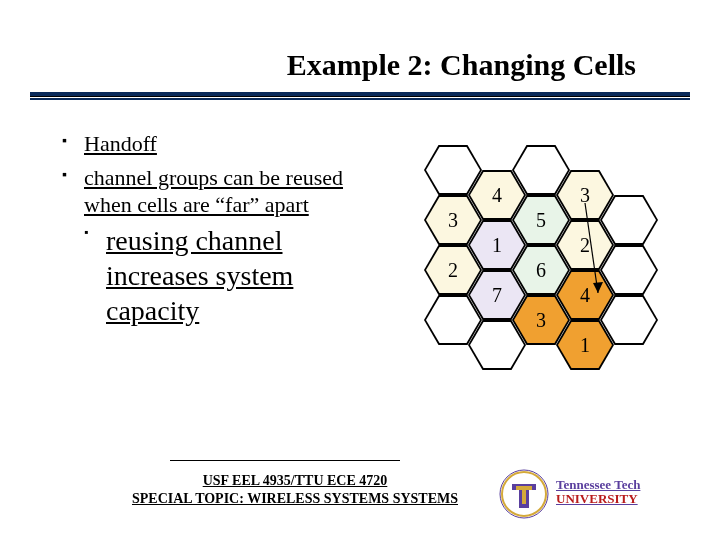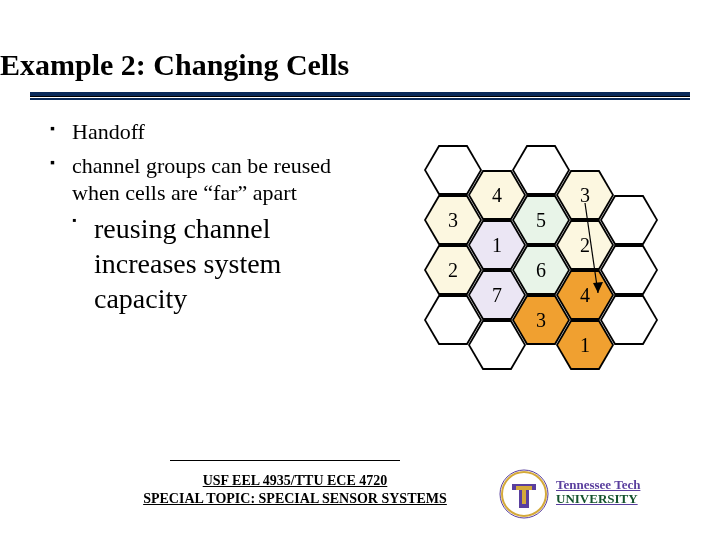--- a/index.html
+++ b/index.html
@@ -15,21 +15,21 @@
   .slide {
     position: relative;
     width: 720px;
     height: 540px;
   }
   .title {
     position: absolute;
     top: 48px;
     left: 0;
     width: 636px;
-    text-align: left;
+    text-align: right;
     font-size: 30px;
     font-weight: bold;
   }
   .title-rule {
     position: absolute;
     top: 92px;
     left: 30px;
     width: 660px;
     height: 8px;
     background: linear-gradient(to bottom, #0a2a5a 0%, #0a2a5a 55%, #000 55%, #000 62%, #fff 62%, #fff 72%, #0a2a5a 72%, #0a2a5a 100%);
@@ -37,22 +37,23 @@
   .body {
     position: absolute;
     top: 118px;
     left: 50px;
     width: 310px;
     font-size: 22px;
     line-height: 1.25;
   }
   ul.outer {
     list-style: none;
-    margin: 0;
+    margin: 12px;
     padding: 0;
+    text-decoration: underline;
   }
   ul.outer > li {
     position: relative;
     padding-left: 22px;
     margin-bottom: 6px;
   }
   ul.outer > li::before {
     content: "▪";
     position: absolute;
     left: 0;
@@ -153,21 +154,21 @@
     position: absolute;
     left: 556px;
     top: 478px;
     font-size: 13px;
     line-height: 1.1;
     font-family: "Times New Roman", serif;
     color: #5a3f9e;
     font-weight: bold;
     text-decoration: underline;
   }
-  .ttu-text .gold { color: #14532d; }
+  .ttu-text .gold { color: #b91c1c; }
   .usf-logo {
     position: absolute;
     left: 18px;
     top: 465px;
     width: 90px;
     height: 58px;
     font-size: 7px;
     color: #1e6b2e;
     font-family: Arial, sans-serif;
   }
@@ -260,21 +261,21 @@
 
     <svg class="arrow" style="left:0; top:0;" width="320" height="260">
       <line x1="205" y1="58" x2="218" y2="148" stroke="#000" stroke-width="1.2"></line>
       <polygon points="218,148 213,138 223,137" fill="#000"></polygon>
     </svg>
   </div>
 
   <div class="footer-rule"></div>
   <div class="footer-text">
     <span>USF EEL 4935/TTU ECE 4720</span><br>
-    <span>SPECIAL TOPIC: SPECIAL SENSOR SYSTEMS</span>
+    <span>SPECIAL TOPIC: WIRELESS SYSTEMS SYSTEMS</span>
   </div>
 
 
   <div class="ttu-logo">
     <svg width="52" height="52" viewBox="0 0 52 52">
       <circle cx="26" cy="26" r="22" fill="none" stroke="#d4a93a" stroke-width="2"></circle>
       <circle cx="26" cy="26" r="24" fill="none" stroke="#5a3f9e" stroke-width="1"></circle>
       <path d="M14 16 H38 V22 H31 V40 H21 V22 H14 Z" fill="#5a3f9e"></path>
       <path d="M18 18 H34 V22 H28 V36 H24 V22 H18 Z" fill="#d4a93a"></path>
     </svg>

